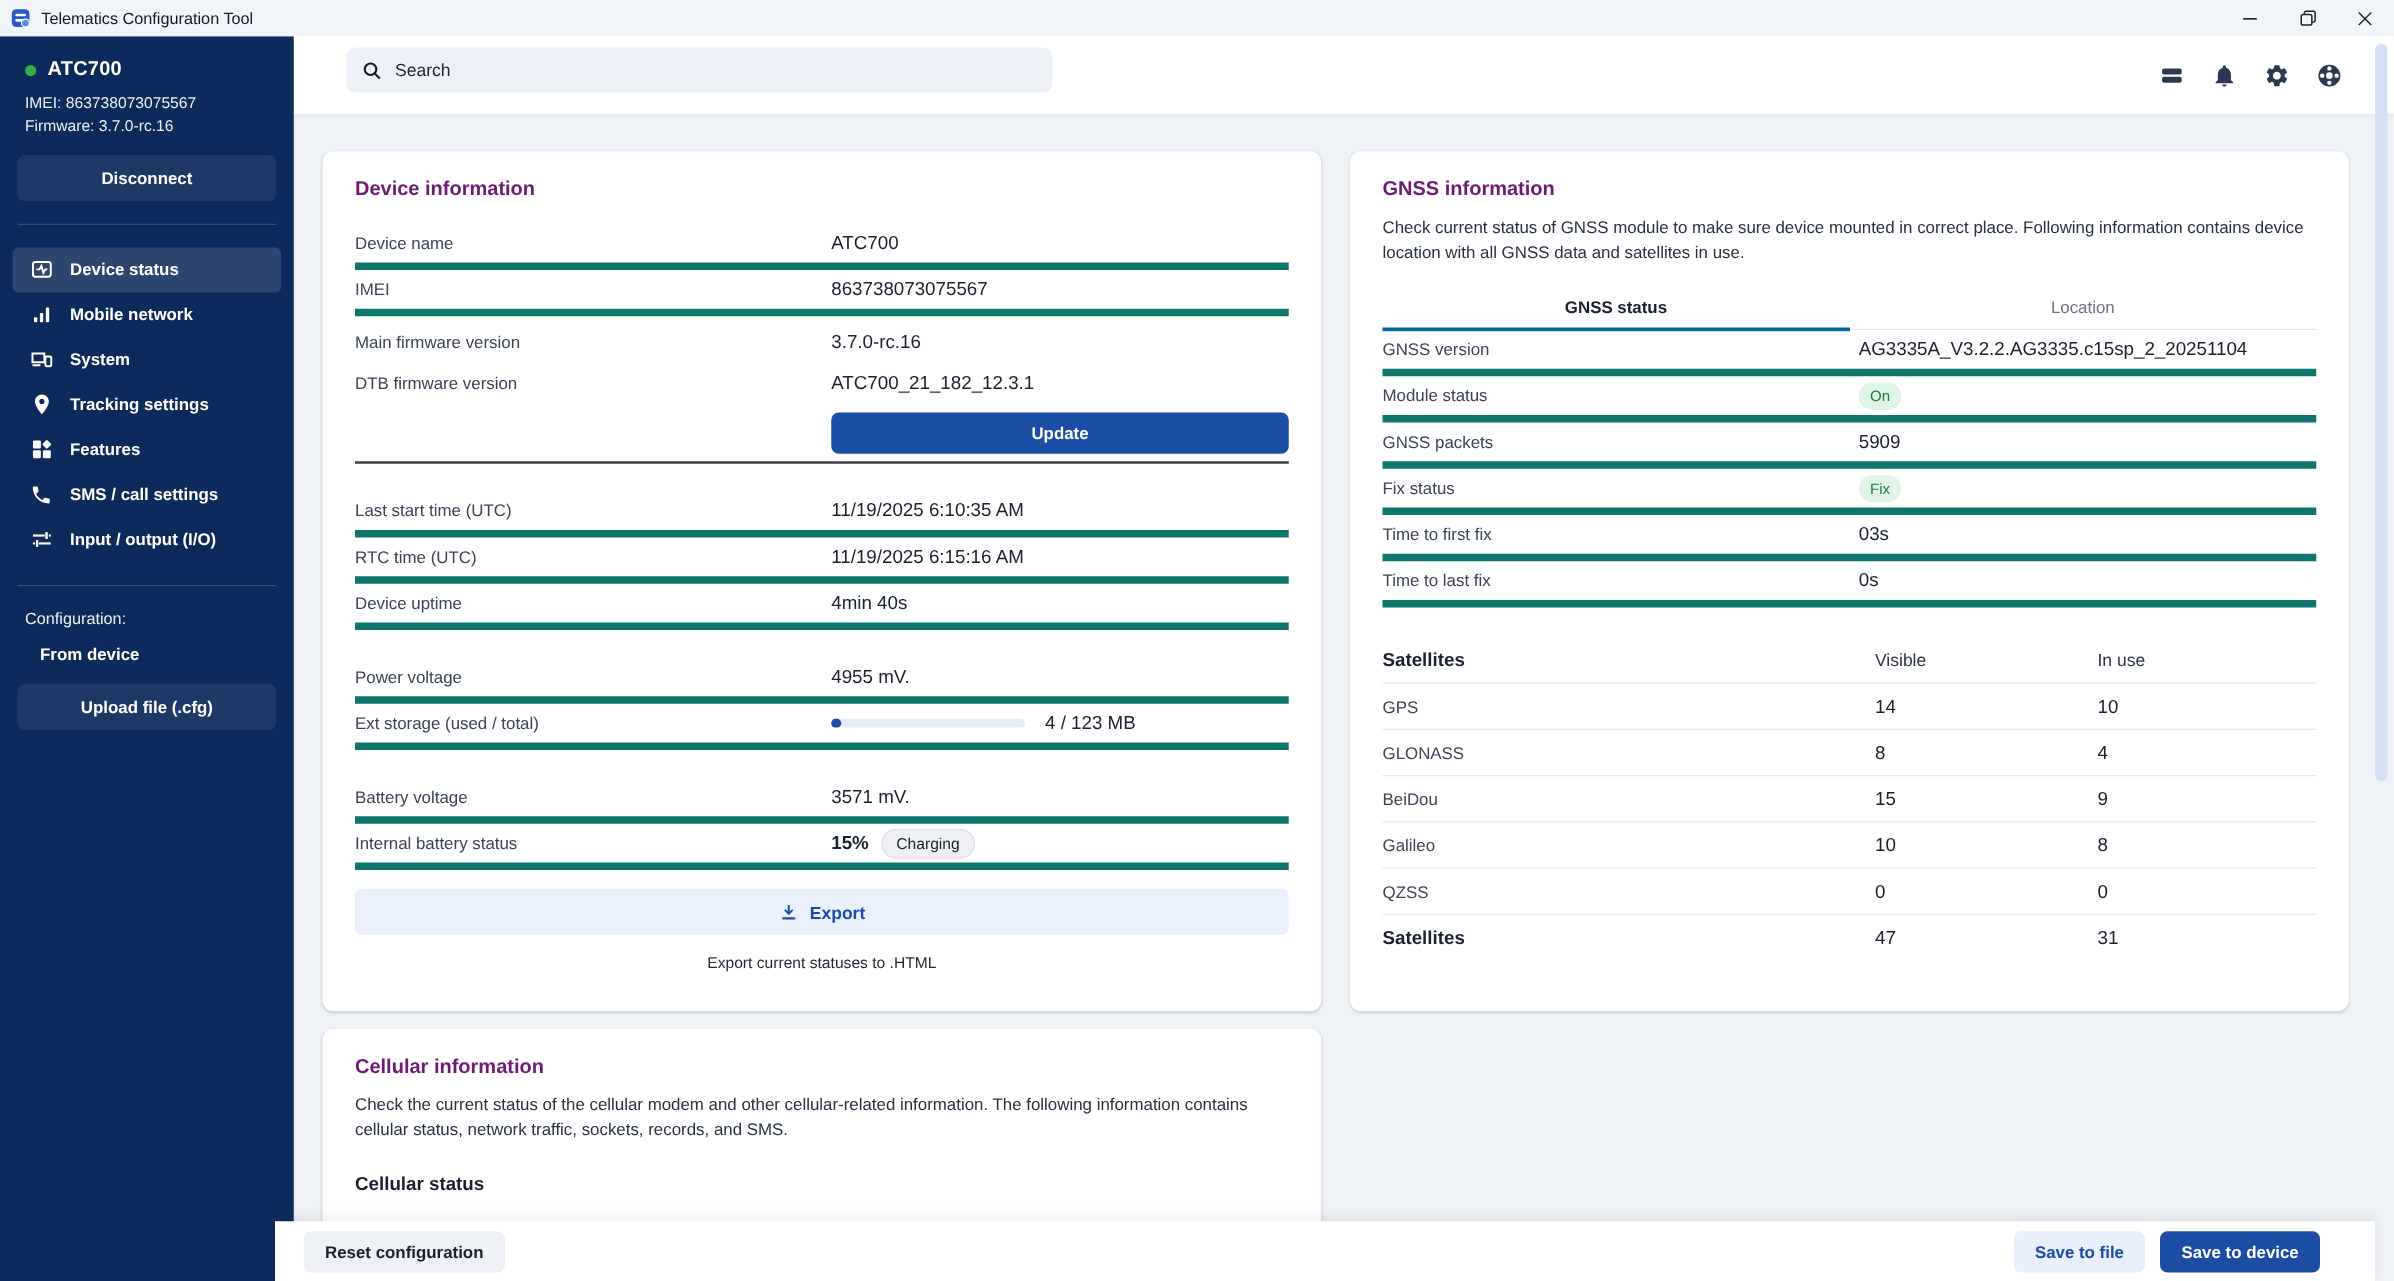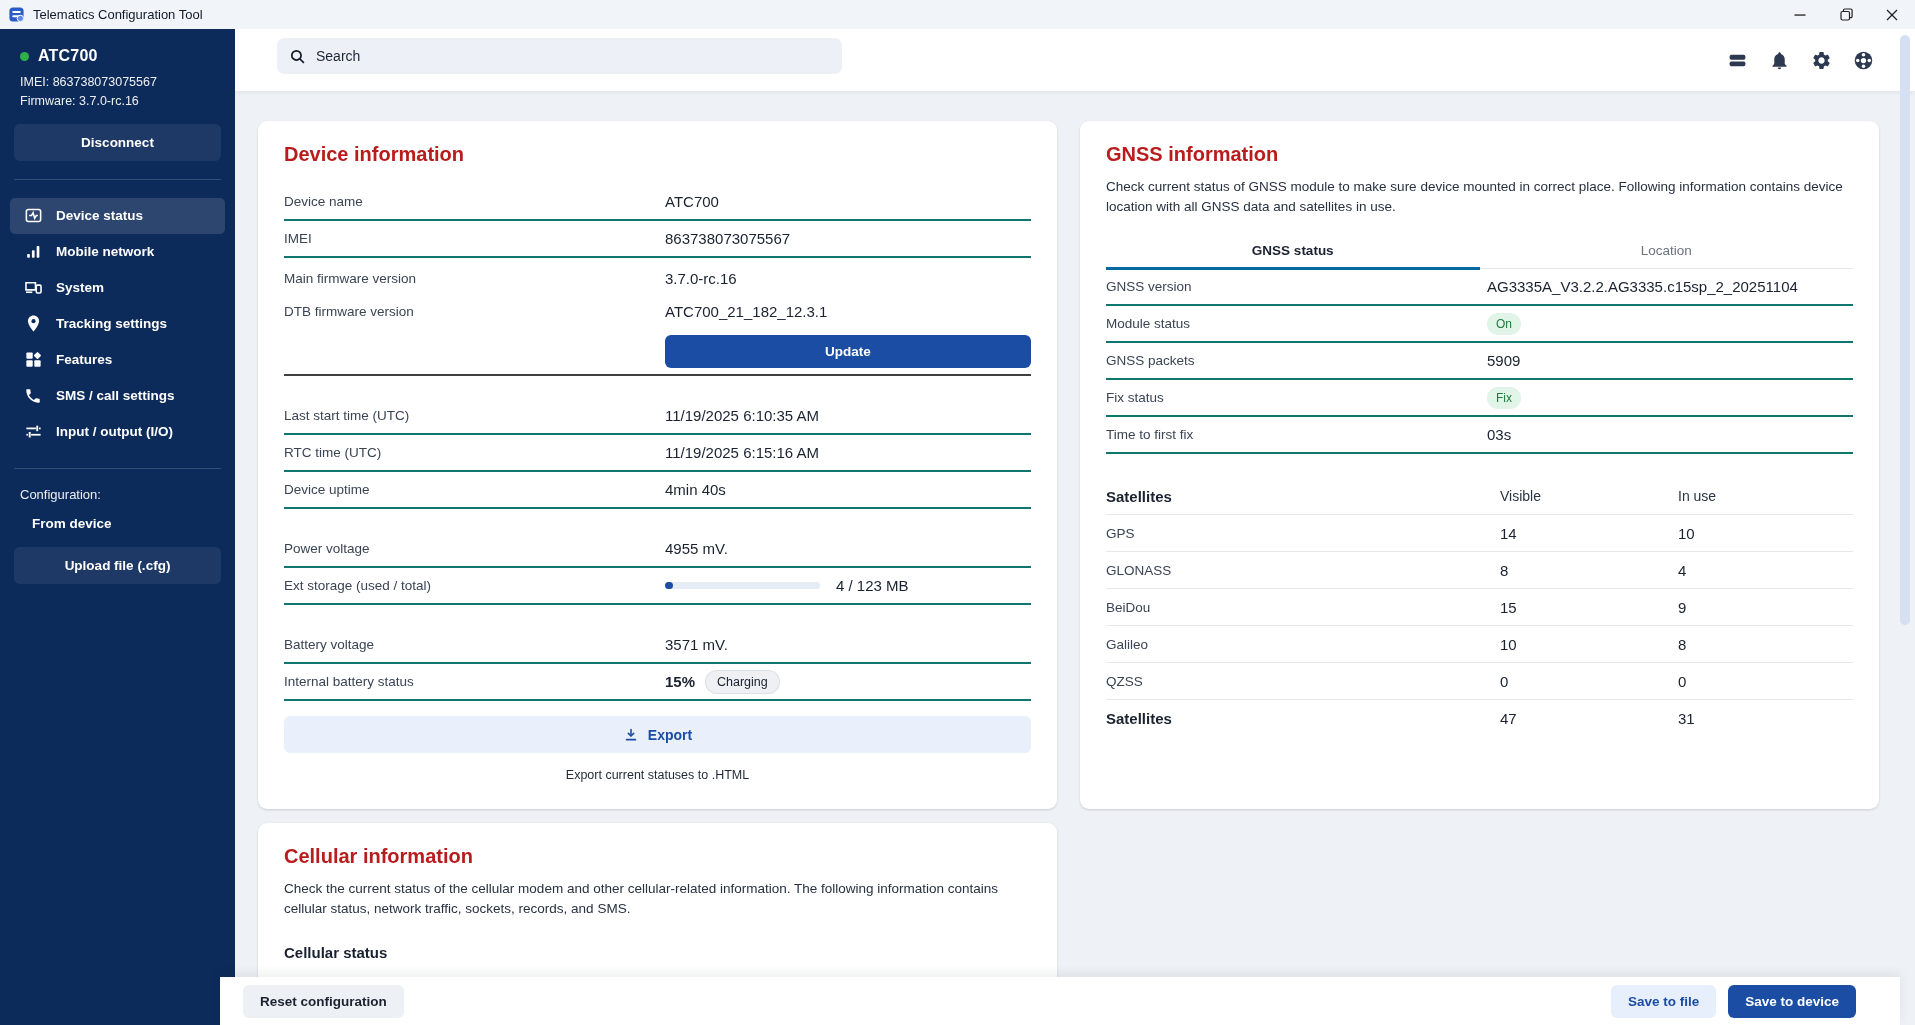--- a/index.html
+++ b/index.html
@@ -47,26 +47,26 @@
   
   .scroll-thumb { position:absolute; right:5px; top:35px; width:10px; height:590px;
     border-radius:5px; background:#d5e0f3; z-index:30; cursor:pointer; }
 
   
   .card { position:absolute; background:#fff; border-radius:9px;
     box-shadow:0 1px 3px rgba(16,24,40,.10), 0 1px 2px rgba(16,24,40,.06); padding:22px 26px; }
   .card-device { left:258px; top:121px; width:799px; height:688px; }
   .card-gnss { left:1080px; top:121px; width:799px; height:688px; }
   .card-cellular { left:258px; top:823px; width:799px; height:190px; overflow:hidden; }
-  .card-title { font-size:20px; font-weight:700; color:#b91c1c; }
+  .card-title { font-size:16px; font-weight:700; color:#701a75; }
   .card-desc { font-size:13.5px; color:#273140; line-height:1.45; margin-top:11px; }
 
   
   .rows { margin-top:18px; }
-  .row { display:flex; align-items:center; height:37px; border-bottom:2px solid #0f766e; }
+  .row { display:flex; align-items:center; height:37px; border-bottom:6px solid #0f766e; }
   .row.nb { border-bottom:none; height:33px; }
   .row .lab { width:381px; flex:none; font-size:13.5px; color:#3a4454; }
   .row .val { font-size:15px; color:#1a2230; }
   .gap { height:22px; }
   .update-row { display:flex; align-items:center; height:48px; border-bottom:2px solid #404040; }
   .update-row .spacer { width:381px; flex:none; }
   .btn-update { flex:1; height:33px; background:#1a4da3; border-radius:6px; color:#fff;
     font-size:13.5px; font-weight:700; display:flex; align-items:center; justify-content:center; cursor:pointer; }
 
   .pbar { width:155px; height:7px; border-radius:4px; background:#e6ecf5; position:relative; }
@@ -372,20 +372,24 @@
       <span class="val">5909</span>
     </div>
     <div class="row">
       <span class="lab">Fix status</span>
       <span class="badge-green">Fix</span>
     </div>
     <div class="row">
       <span class="lab">Time to first fix</span>
       <span class="val">03s</span>
     </div>
+    <div class="row">
+      <span class="lab">Time to last fix</span>
+      <span class="val">0s</span>
+    </div>
   </div>
   <div class="sat">
     <div class="srow shead">
       <span class="sc1">Satellites</span>
       <span class="sc2">Visible</span>
       <span class="sc3">In use</span>
     </div>
     <div class="srow">
       <span class="sc1">GPS</span>
       <span class="sc2">14</span>

